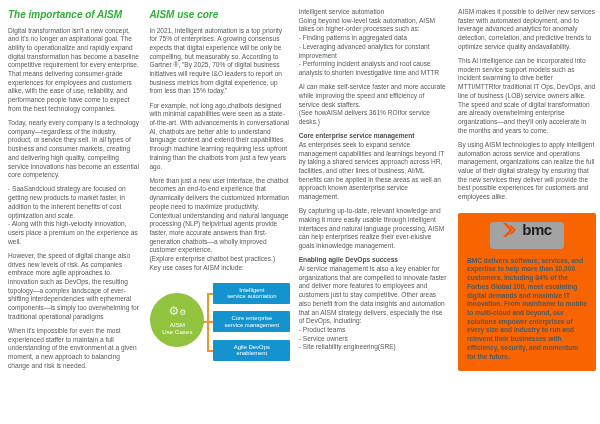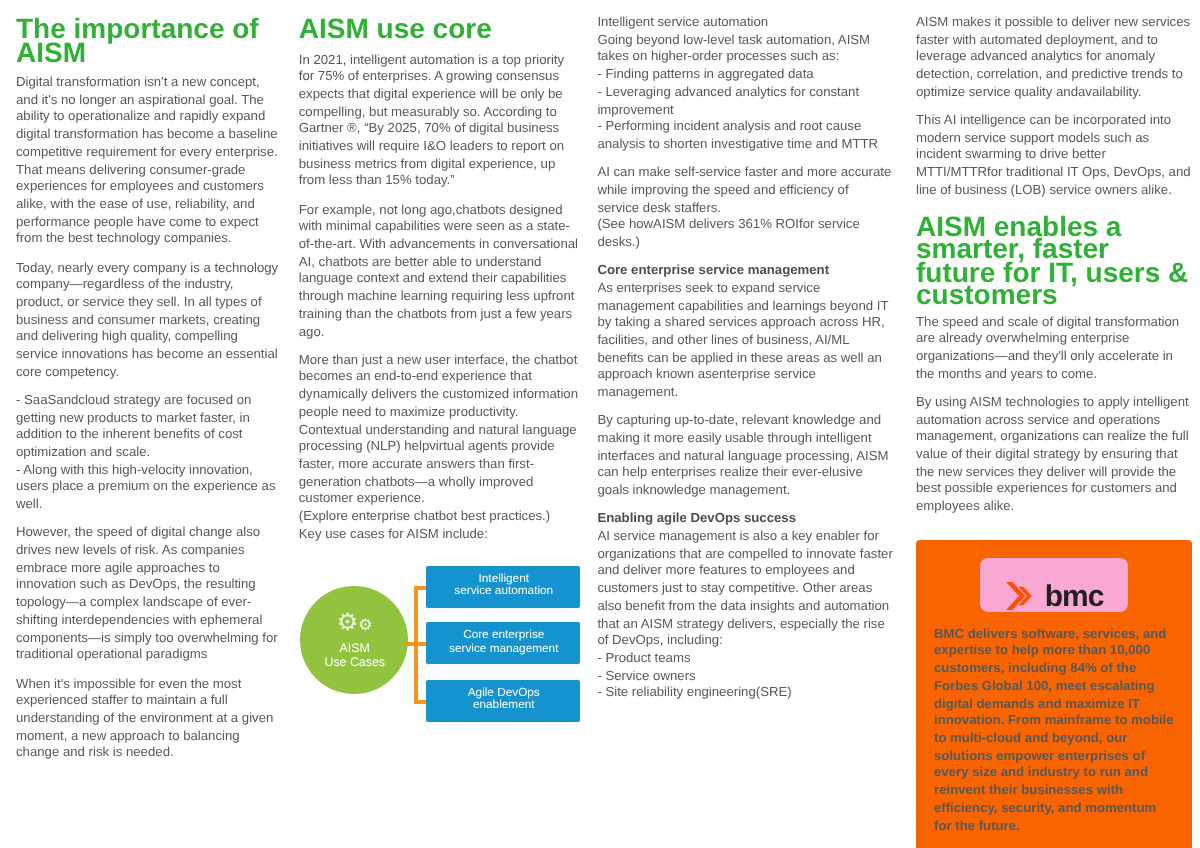--- a/index.html
+++ b/index.html
@@ -12,21 +12,21 @@
   .col{box-sizing:border-box;}
   .col1{width:133px;}
   .col2{width:141px;margin-left:9px;}
   .col3{width:149px;margin-left:9px;}
   .col4{width:138px;margin-left:11px;}
 
   .col p{margin:5.5px 0 0 0;font-size:6.6px;line-height:8.7px;color:#55595b;}
   .col p.first{margin-top:0;}
   .col p.tight{margin-top:0;}
   .col p.subhead{font-weight:bold;color:#4a4e50;}
-  h2.green{font-size:14px;line-height:11.5px;font-weight:bold;color:#2eb135;margin:1px 0 6px 0;}
+  h2.green{font-size:10px;line-height:11.5px;font-weight:bold;color:#2eb135;margin:1px 0 6px 0;font-style:italic;}
   h2.green.mid{margin-top:7px;margin-bottom:4px;}
 
   
   .diagram{position:relative;height:96px;margin-top:7px;}
   .d-circle{
     position:absolute;left:1px;top:14px;width:54px;height:54px;border-radius:50%;
     background:#92c33e;color:#fff;display:flex;flex-direction:column;
     align-items:center;justify-content:center;text-align:center;
   }
   .d-circle .gears{font-size:12px;line-height:12px;color:#eef6df;}
@@ -41,22 +41,22 @@
     position:absolute;left:64px;width:77px;height:21px;background:#1593cf;border-radius:1px;
     color:#fff;display:flex;flex-direction:column;align-items:center;justify-content:center;
     text-align:center;font-size:5.9px;line-height:6.8px;
   }
   .d-box.b1{top:3.5px;}
   .d-box.b2{top:32px;}
   .d-box.b3{top:60.5px;}
 
   
   .bmc-box{margin-top:11px;background:#f76400;border-radius:2px;padding:9px 9px 10px 9px;box-sizing:border-box;width:138px;}
-  .bmc-logo{width:74px;height:27px;background:#f9a8d4;border-radius:4px;margin:0 auto 8px auto;
-    display:flex;align-items:flex-end;justify-content:center;gap:5px;}
+  .bmc-logo{width:74px;height:27px;background:#a3a3a3;border-radius:4px;margin:0 auto 8px auto;
+    display:flex;align-items:flex-start;justify-content:center;gap:5px;}
   .bmc-logo .wordmark{font-weight:bold;font-size:15px;color:#231f20;letter-spacing:-0.5px;line-height:1;}
   .bmc-text{color:#ffffff;font-weight:bold;font-size:6.3px;line-height:9px;margin:0;}
 </style>
 </head>
 <body>
 
 <div class="page">
 
   <div class="col col1">
     <h2 class="green">The importance of AISM</h2>
@@ -117,21 +117,20 @@
     <p class="subhead">Enabling agile DevOps success</p>
     <p class="tight">AI service management is also a key enabler for organizations that are compelled to innovate faster and deliver more features to employees and customers just to stay competitive. Other areas also benefit from the data insights and automation that an AISM strategy delivers, especially the rise of DevOps, including:</p>
     <p class="tight">- Product teams</p>
     <p class="tight">- Service owners</p>
     <p class="tight">- Site reliability engineering(SRE)</p>
   </div>
 
   <div class="col col4">
     <p class="first">AISM makes it possible to deliver new services faster with automated deployment, and to leverage advanced analytics for anomaly detection, correlation, and predictive trends to optimize service quality andavailability.</p>
     <p>This AI intelligence can be incorporated into modern service support models such as incident swarming to drive better MTTI/MTTRfor traditional IT Ops, DevOps, and line of business (LOB) service owners alike.</p>
-    <h2 class="green mid">AISM enables a smarter, faster future for IT, users &amp; customers</h2>
     <p class="first">The speed and scale of digital transformation are already overwhelming enterprise organizations—and they'll only accelerate in the months and years to come.</p>
     <p>By using AISM technologies to apply intelligent automation across service and operations management, organizations can realize the full value of their digital strategy by ensuring that the new services they deliver will provide the best possible experiences for customers and employees alike.</p>
 
     <div class="bmc-box">
       <div class="bmc-logo">
         <svg width="15" height="16" viewBox="0 0 15 16">
           <path d="M1 1 L7.5 8 L1 15 L4.2 15 L10.7 8 L4.2 1 Z" fill="#fe5000"></path>
           <path d="M7.2 3.4 L11.4 8 L7.2 12.6 L9.6 12.6 L13.9 8 L9.6 3.4 Z" fill="#fe5000"></path>
         </svg>
         <span class="wordmark">bmc</span>

